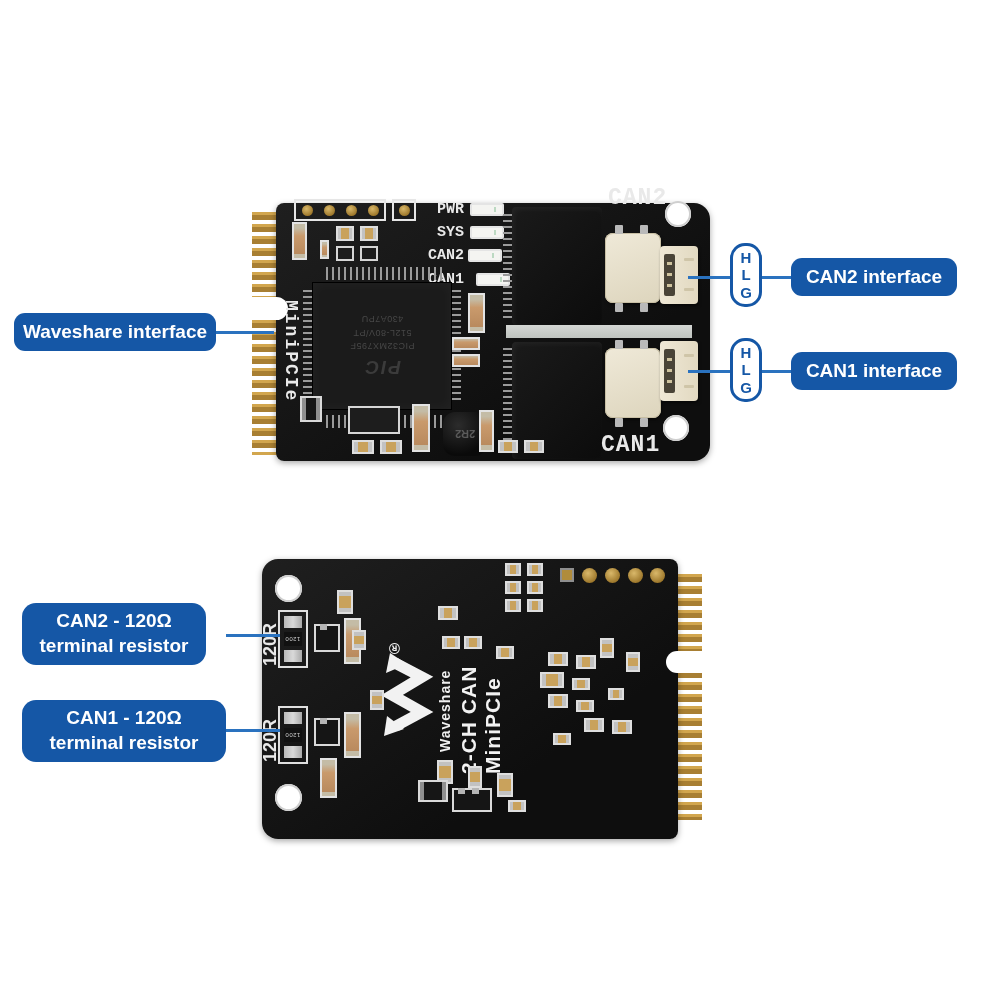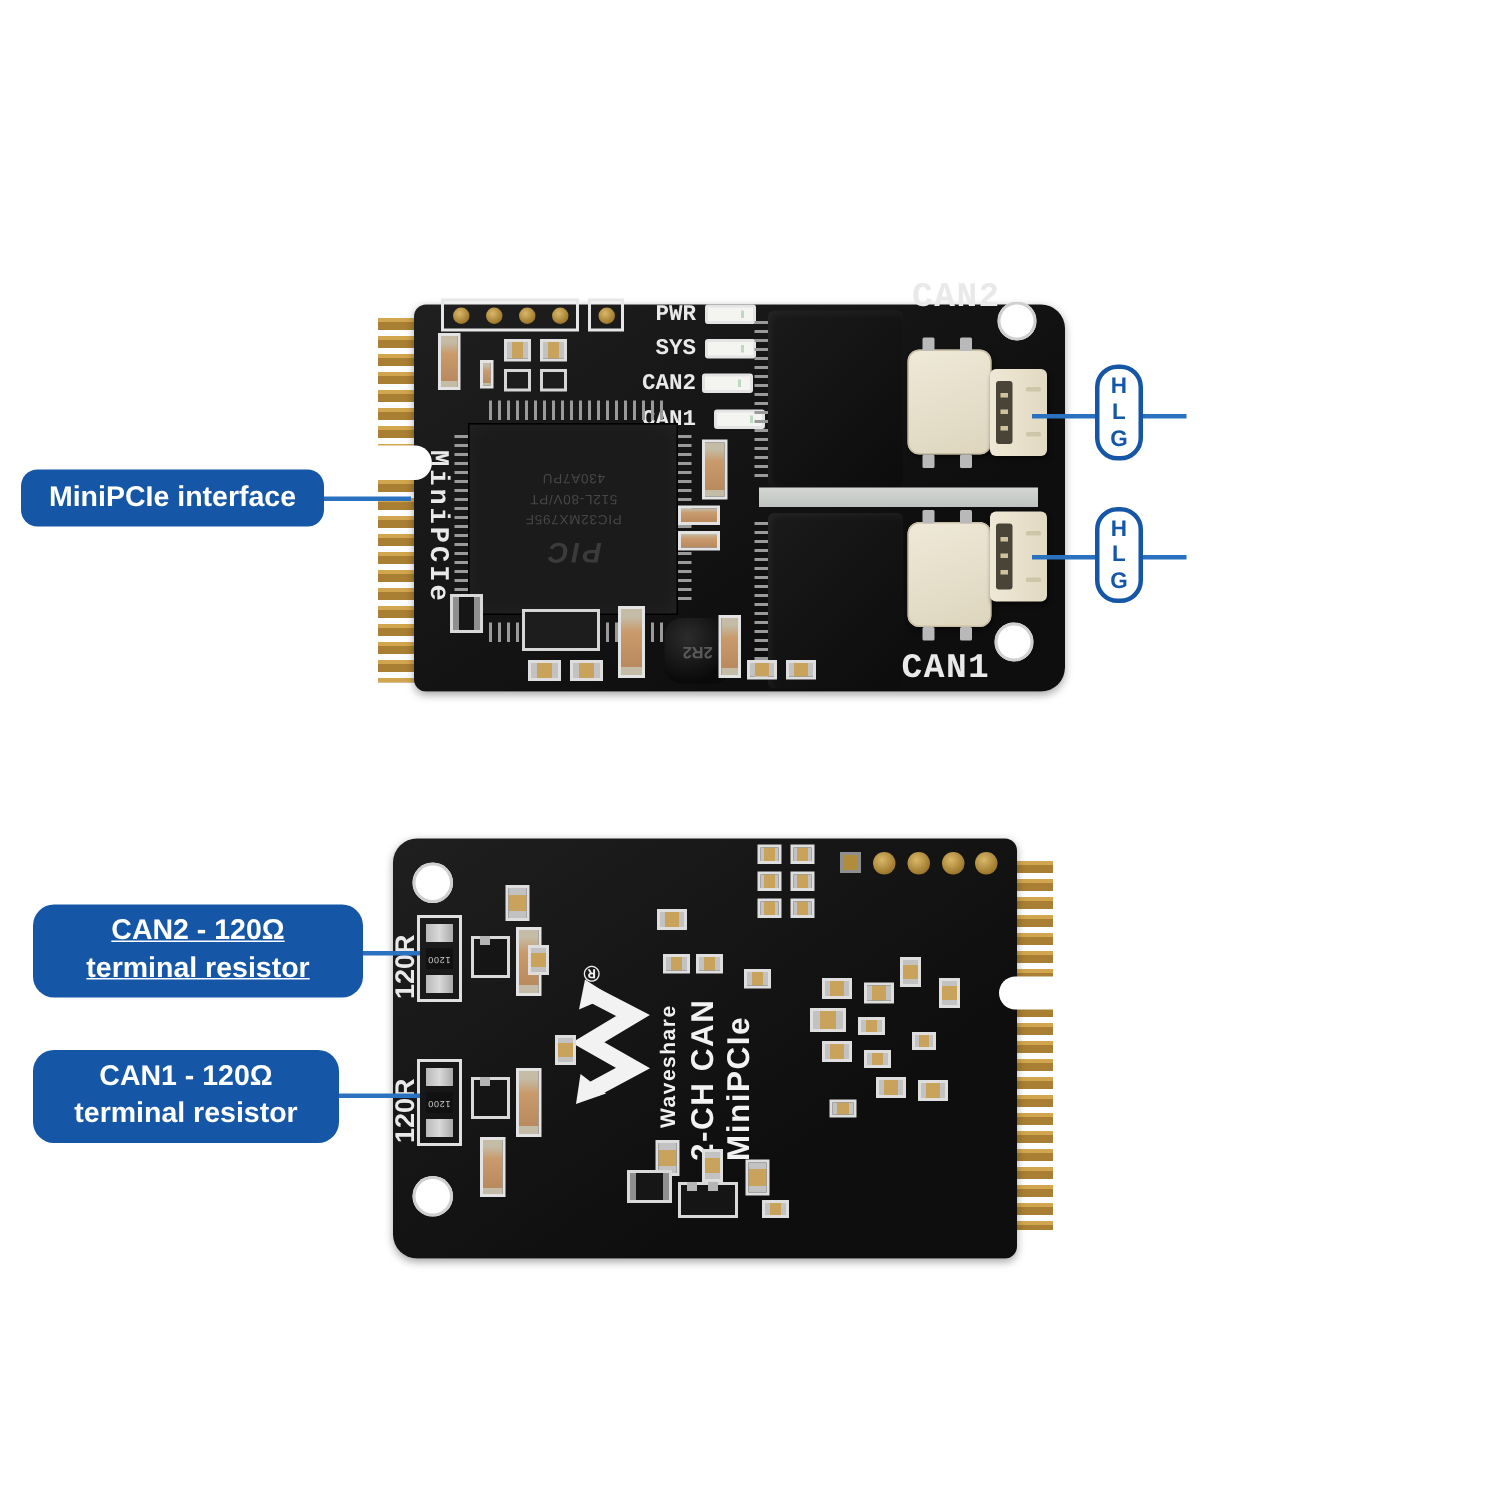--- a/index.html
+++ b/index.html
@@ -169,38 +169,44 @@
     <div class="abs hole" style="left:665px;top:201px;width:26px;height:26px;"></div>
     <div class="abs hole" style="left:663px;top:415px;width:26px;height:26px;"></div>
 
     <div class="abs inductor" style="left:443px;top:412px;width:44px;height:44px;">
       <span>2R2</span>
     </div>
   </div>
 
   <div class="abs cline" style="left:214px;top:331px;width:60px;"></div>
   <div class="abs blue-box" style="left:14px;top:313px;width:202px;height:38px;border-radius:11px;">
-    <span>MiniPCIe interface</span>
+    <span>Waveshare interface</span>
   </div>
 
   <div class="abs cline" style="left:688px;top:276px;width:42px;"></div>
   <div class="abs pill" style="left:730px;top:243px;width:32px;height:64px;">
     <span>H</span>
     <span>L</span>
     <span>G</span>
   </div>
   <div class="abs cline" style="left:762px;top:276px;width:29px;"></div>
+  <div class="abs blue-box" style="left:791px;top:258px;width:166px;height:38px;border-radius:11px;">
+    <span>CAN2 interface</span>
+  </div>
 
   <div class="abs cline" style="left:688px;top:370px;width:42px;"></div>
   <div class="abs pill" style="left:730px;top:338px;width:32px;height:64px;">
     <span>H</span>
     <span>L</span>
     <span>G</span>
   </div>
   <div class="abs cline" style="left:762px;top:370px;width:29px;"></div>
+  <div class="abs blue-box" style="left:791px;top:352px;width:166px;height:38px;border-radius:11px;">
+    <span>CAN1 interface</span>
+  </div>
 
   <div class="abs" style="left:0;top:500px;width:1000px;height:500px;">
     <div class="abs gold-teeth-v" style="left:672px;top:74px;width:30px;height:246px;"></div>
     <div class="abs pcb pcb-back" style="left:262px;top:59px;width:416px;height:280px;"></div>
     <div class="abs notch" style="left:666px;top:151px;width:40px;height:22px;border-radius:12px 0 0 12px;"></div>
 
     <div class="abs hole" style="left:275px;top:75px;width:27px;height:27px;"></div>
     <div class="abs hole" style="left:275px;top:284px;width:27px;height:27px;"></div>
 
     <div class="abs silk-serif vtext-up sans-bold" style="left:260px;top:106px;height:60px;font-family:'Liberation Sans',sans-serif;font-size:18px;">120R</div>
@@ -237,21 +243,21 @@
     <div class="abs vtext-up sans-bold" style="left:457px;top:82px;height:192px;color:#f2f2f2;font-size:21px;letter-spacing:1px;">2-CH CAN MiniPCIe</div>
 
     <div class="abs" style="left:560px;top:68px;width:14px;height:14px;border:2px solid #8f8f8f;background:#b08c3c;"></div>
     <div class="abs pad-round" style="left:582px;top:68px;width:15px;height:15px;"></div>
     <div class="abs pad-round" style="left:605px;top:68px;width:15px;height:15px;"></div>
     <div class="abs pad-round" style="left:628px;top:68px;width:15px;height:15px;"></div>
     <div class="abs pad-round" style="left:650px;top:68px;width:15px;height:15px;"></div>
   </div>
 
   <div class="abs cline" style="left:226px;top:634px;width:54px;"></div>
-  <div class="abs blue-box" style="left:22px;top:603px;width:220px;height:62px;border-radius:14px;text-decoration:underline;">
+  <div class="abs blue-box" style="left:22px;top:603px;width:184px;height:62px;border-radius:14px;">
     <span>CAN2 - 120Ω</span>
     <span>terminal resistor</span>
   </div>
 
   <div class="abs cline" style="left:226px;top:729px;width:54px;"></div>
   <div class="abs blue-box" style="left:22px;top:700px;width:204px;height:62px;border-radius:14px;">
     <span>CAN1 - 120Ω</span>
     <span>terminal resistor</span>
   </div>
 

